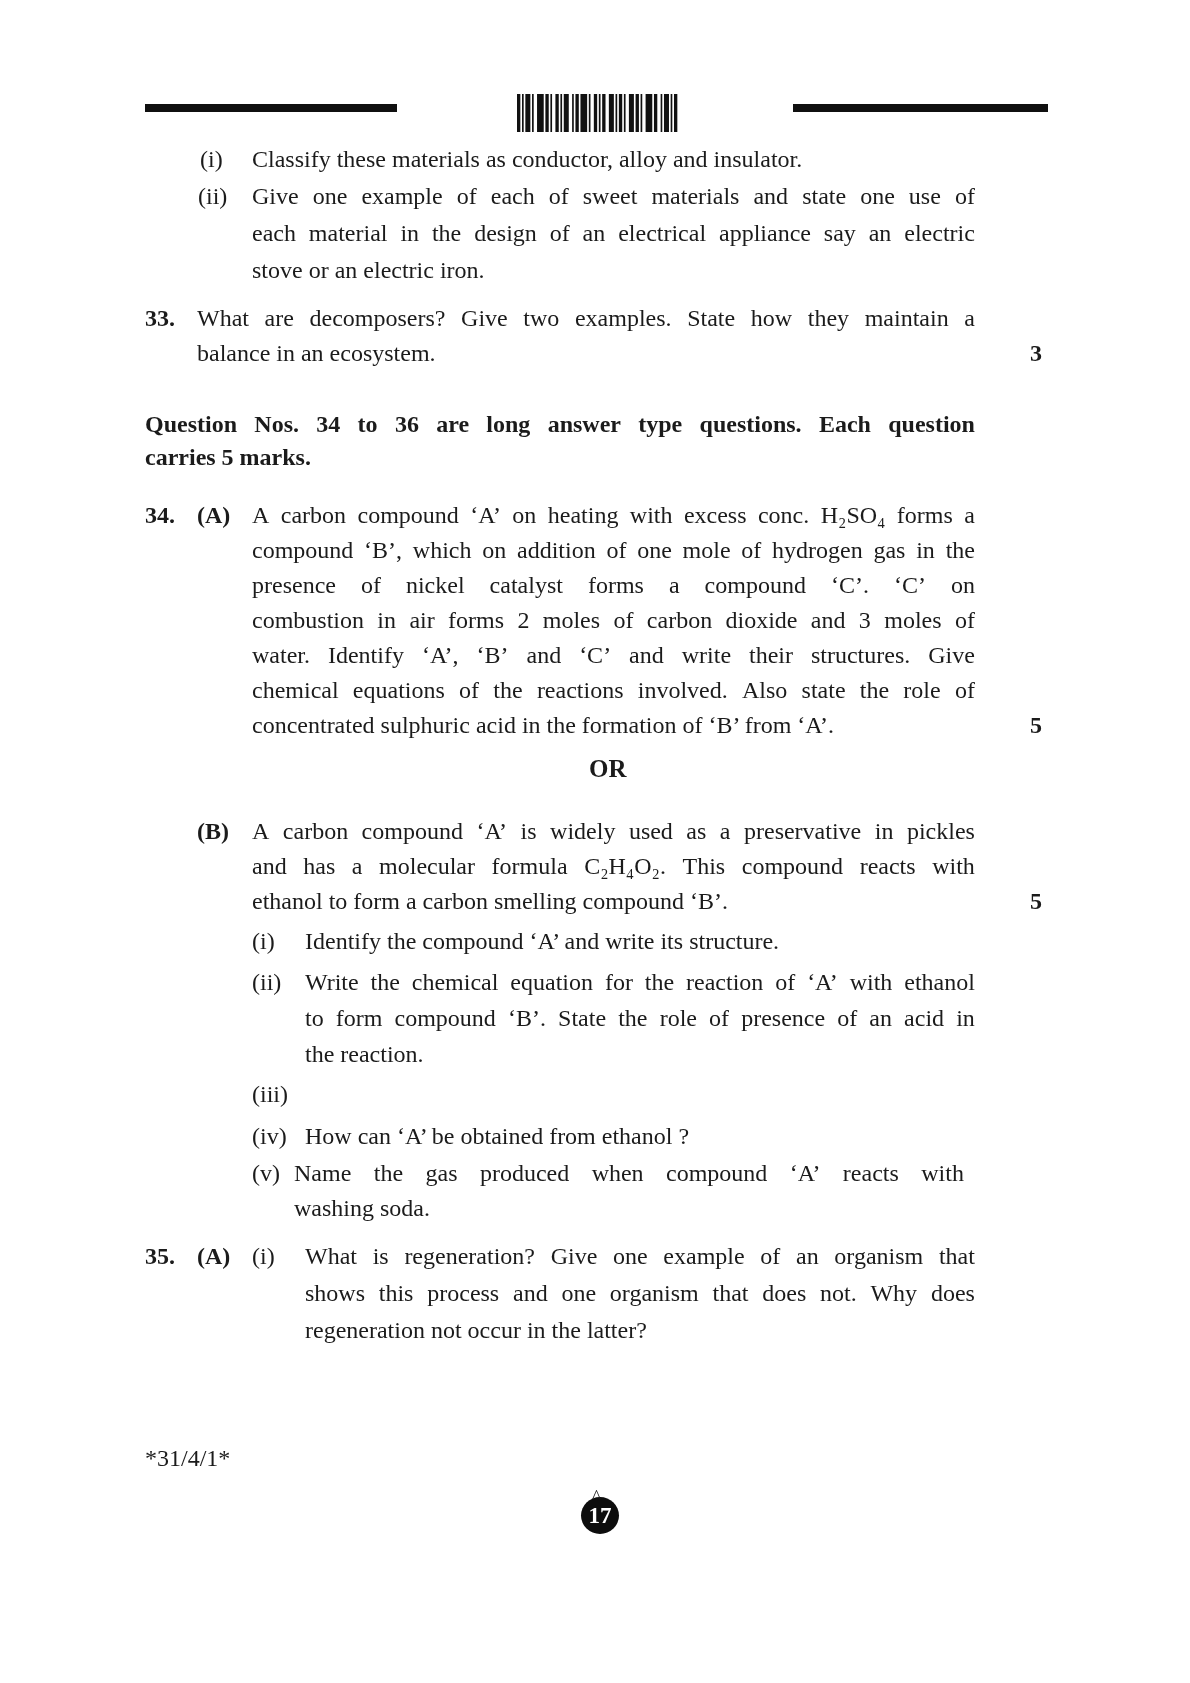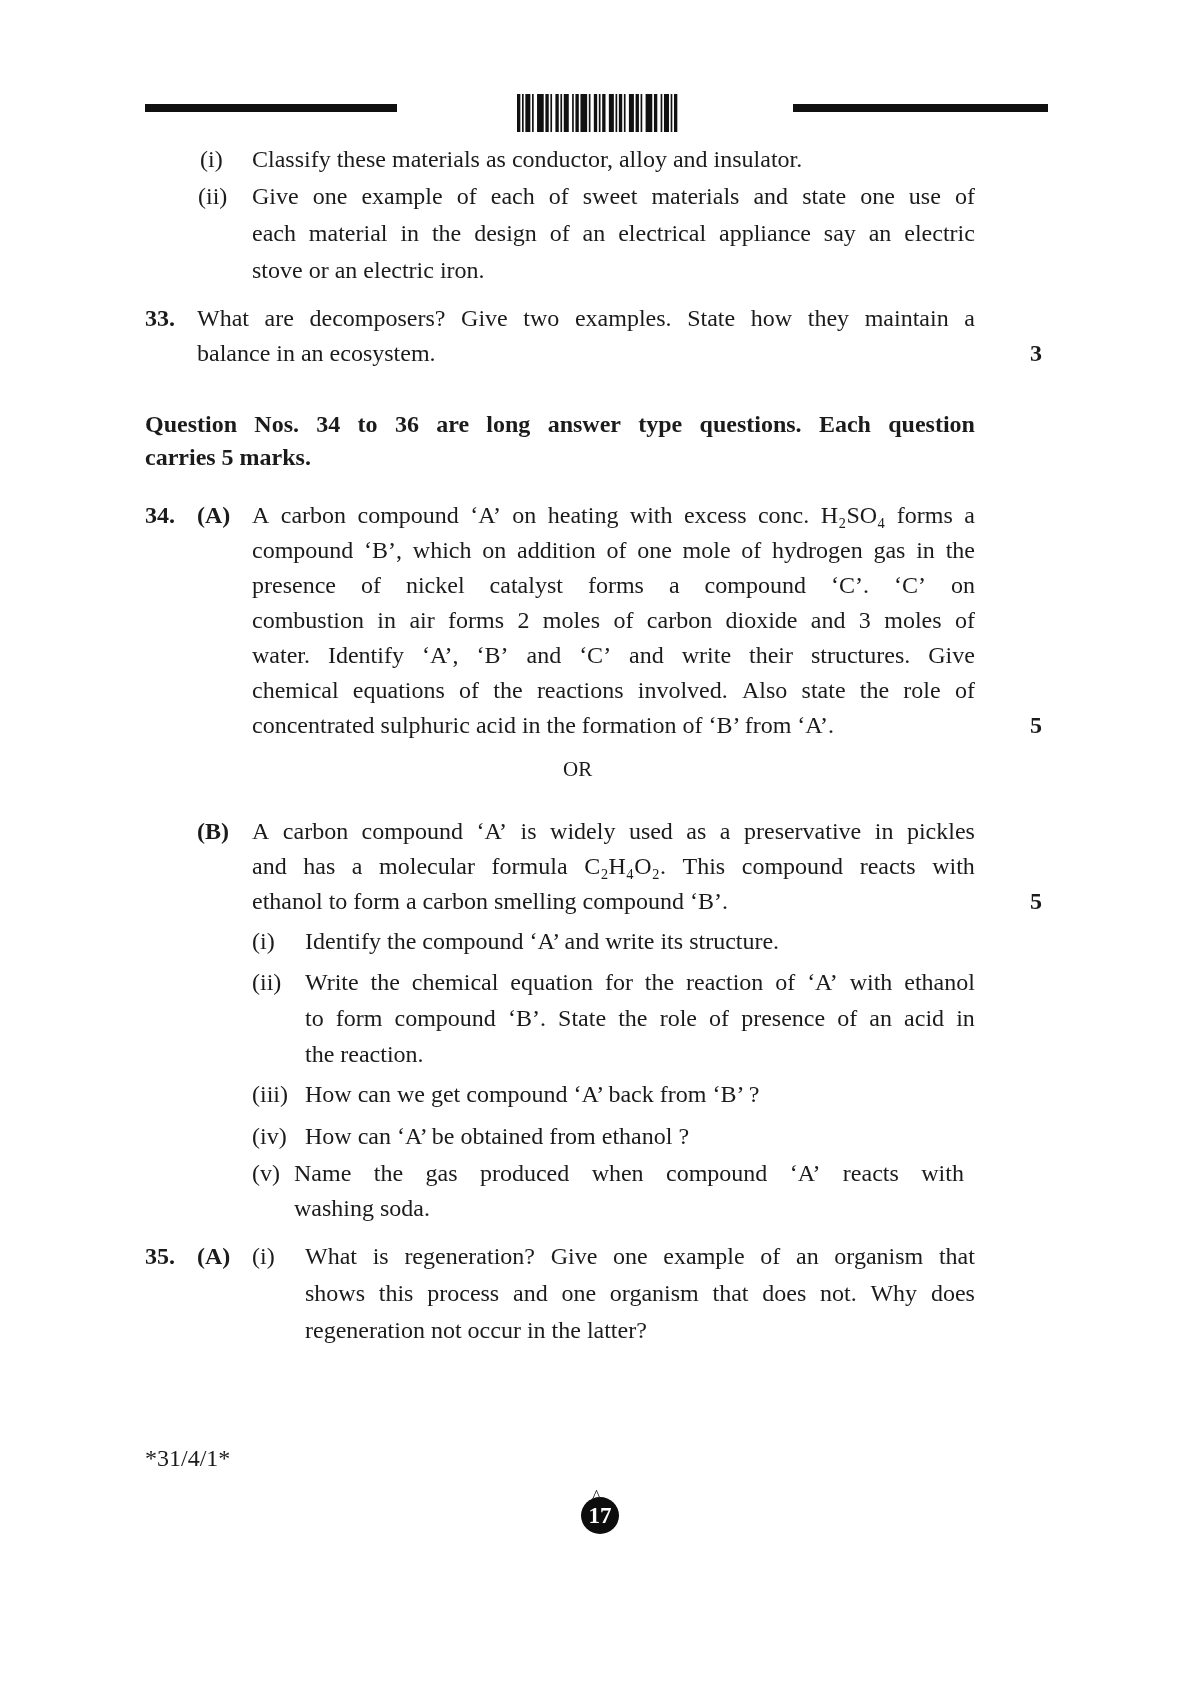--- a/index.html
+++ b/index.html
@@ -17,21 +17,21 @@
   .rule.right{left:793px;width:255px;}
   .barcode{position:absolute;left:517px;top:94px;width:162px;height:38px;}
   .lbl{position:absolute;white-space:nowrap;}
   .bold{font-weight:bold;}
   .txt{position:absolute;}
   .txt > div{height:var(--lh);line-height:var(--lh);white-space:nowrap;}
   .flexjust{display:flex;justify-content:space-between;white-space:nowrap;}
   .marks{position:absolute;left:1030px;font-weight:bold;line-height:35px;}
   .section-head{position:absolute;left:145px;width:830px;text-align:center;
     font-weight:bold;font-size:26px;line-height:30px;}
-  .or-word{position:absolute;left:563px;font-weight:normal;font-size:21px;line-height:30px;}
+  .or-word{position:absolute;left:589px;font-weight:bold;font-size:25px;line-height:30px;}
   .footer-code{position:absolute;left:145px;top:1441px;line-height:34px;}
   .page-badge{
     position:absolute;left:581px;top:1452px;width:38px;height:37px;
     background:#0d0d0d;border-radius:50%;
     display:flex;align-items:center;justify-content:center;
     color:#ffffff;font-size:23px;font-weight:bold;margin-top:45px;
   }
   .page-caret{position:absolute;left:592px;top:1487px;font-size:19px;line-height:19px;}
 </style>
 </head>
@@ -305,23 +305,20 @@
         <span>presence</span>
         <span>of</span>
         <span>an</span>
         <span>acid</span>
         <span>in</span>
       </div>
     <div>the reaction.</div>
   </div>
 
   <div class="lbl" style="left:252px;top:1076px;line-height:36px">(iii)</div>
-  <div class="txt" style="left:305px;top:1076px;width:670px;--lh:36px">
-    <div>How can we get compound ‘A’ back from ‘B’ ?</div>
-  </div>
 
   <div class="lbl" style="left:252px;top:1118px;line-height:36px">(iv)</div>
   <div class="txt" style="left:305px;top:1118px;width:670px;--lh:36px">
     <div>How can ‘A’ be obtained from ethanol ?</div>
   </div>
 
   <div class="lbl" style="left:252px;top:1156px;line-height:35px">(v)</div>
   <div class="txt" style="left:294px;top:1156px;width:670px;--lh:35px">
     <div class="jl flexjust">
         <span>Name</span>

